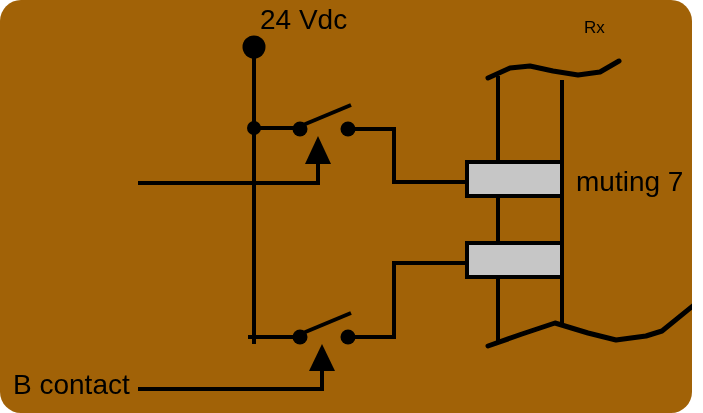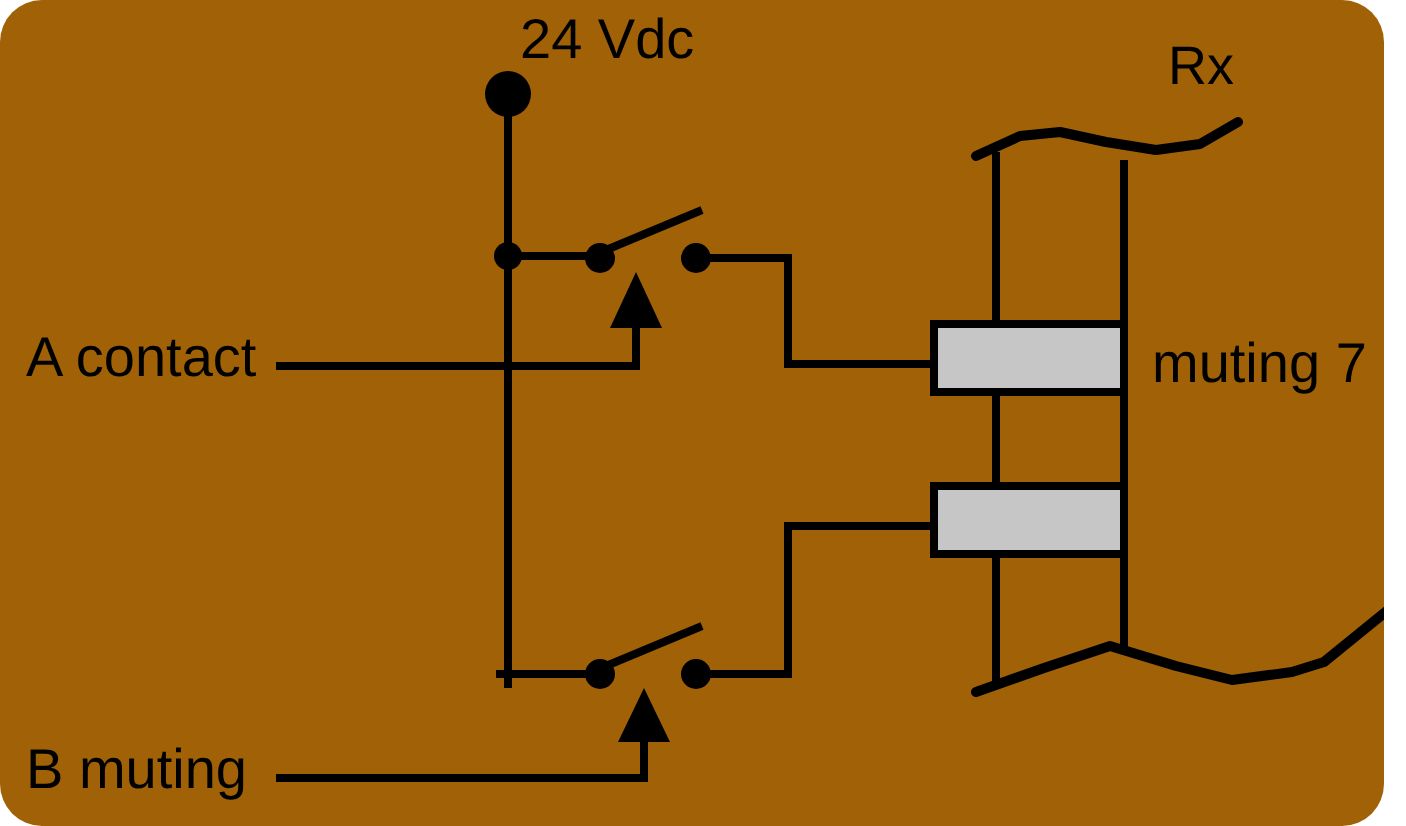--- a/index.html
+++ b/index.html
@@ -24,21 +24,21 @@
   .lbl {
     position: absolute;
     color: #000000;
     font-size: 28px;
     line-height: 1.1;
     white-space: nowrap;
     -webkit-user-select: none;
     user-select: none;
   }
   .lbl-power   { left: 260px; top: 5px;   }
-  .lbl-rx      { left: 584px; top: 19px;  font-size: 27px; }
+  .lbl-rx      { left: 584px; top: 19px;  font-size: 17px; }
   .lbl-a       { left: 13px;  top: 164px; }
   .lbl-b       { left: 13px;  top: 370px; }
   .lbl-muting1 { left: 576px; top: 167px; }
   .lbl-muting2 { left: 575px; top: 267px; }
 </style>
 </head>
 <body>
 
 <div class="stage">
 
@@ -78,20 +78,19 @@
     <circle cx="300" cy="337" r="7.5" fill="#000"></circle>
     <circle cx="348" cy="337" r="7.5" fill="#000"></circle>
     <line x1="303" y1="333" x2="351" y2="313" stroke="#000" stroke-width="4"></line>
     <path d="M322,344 L309,371 L335,371 Z" fill="#000"></path>
   </svg>
 
   <div class="lbl lbl-power">24 Vdc</div>
 
   <div class="lbl lbl-rx">Rx</div>
 
-  <div class="lbl lbl-a">A contact</div>
 
-  <div class="lbl lbl-b">B muting</div>
+  <div class="lbl lbl-b">B contact</div>
 
   <div class="lbl lbl-muting1">muting 7</div>
 
 
 </div>
 
 </body></html>

